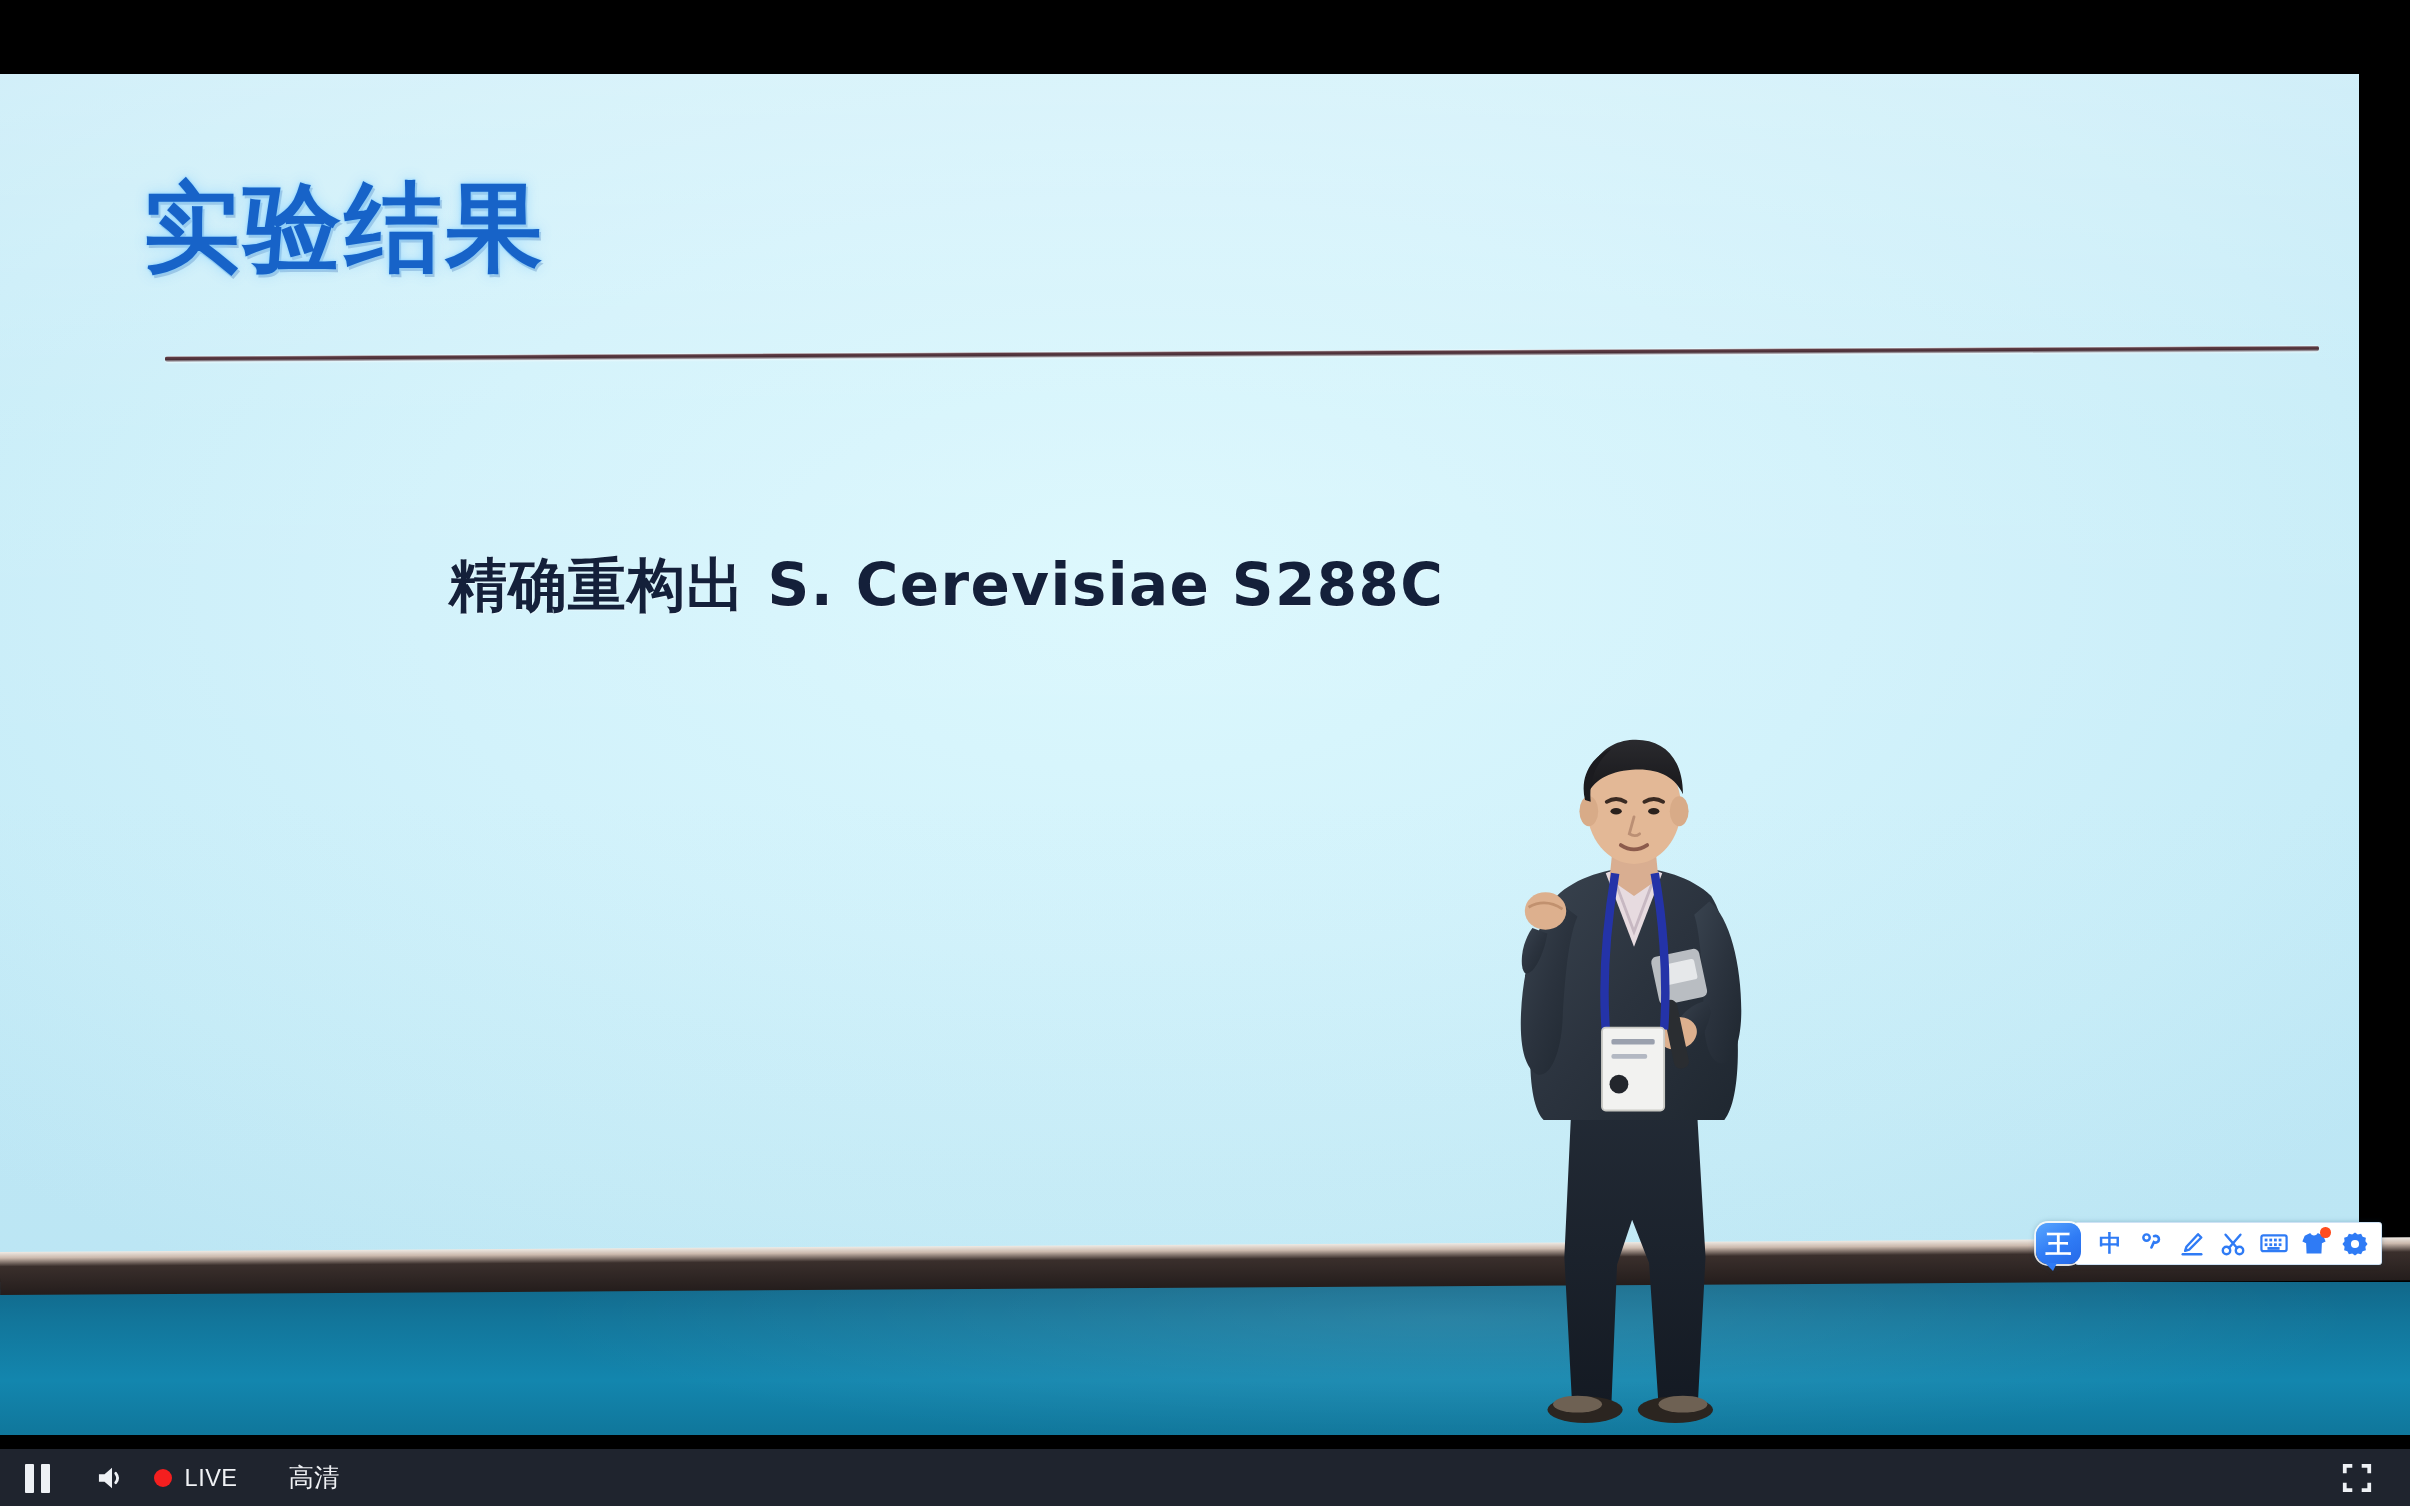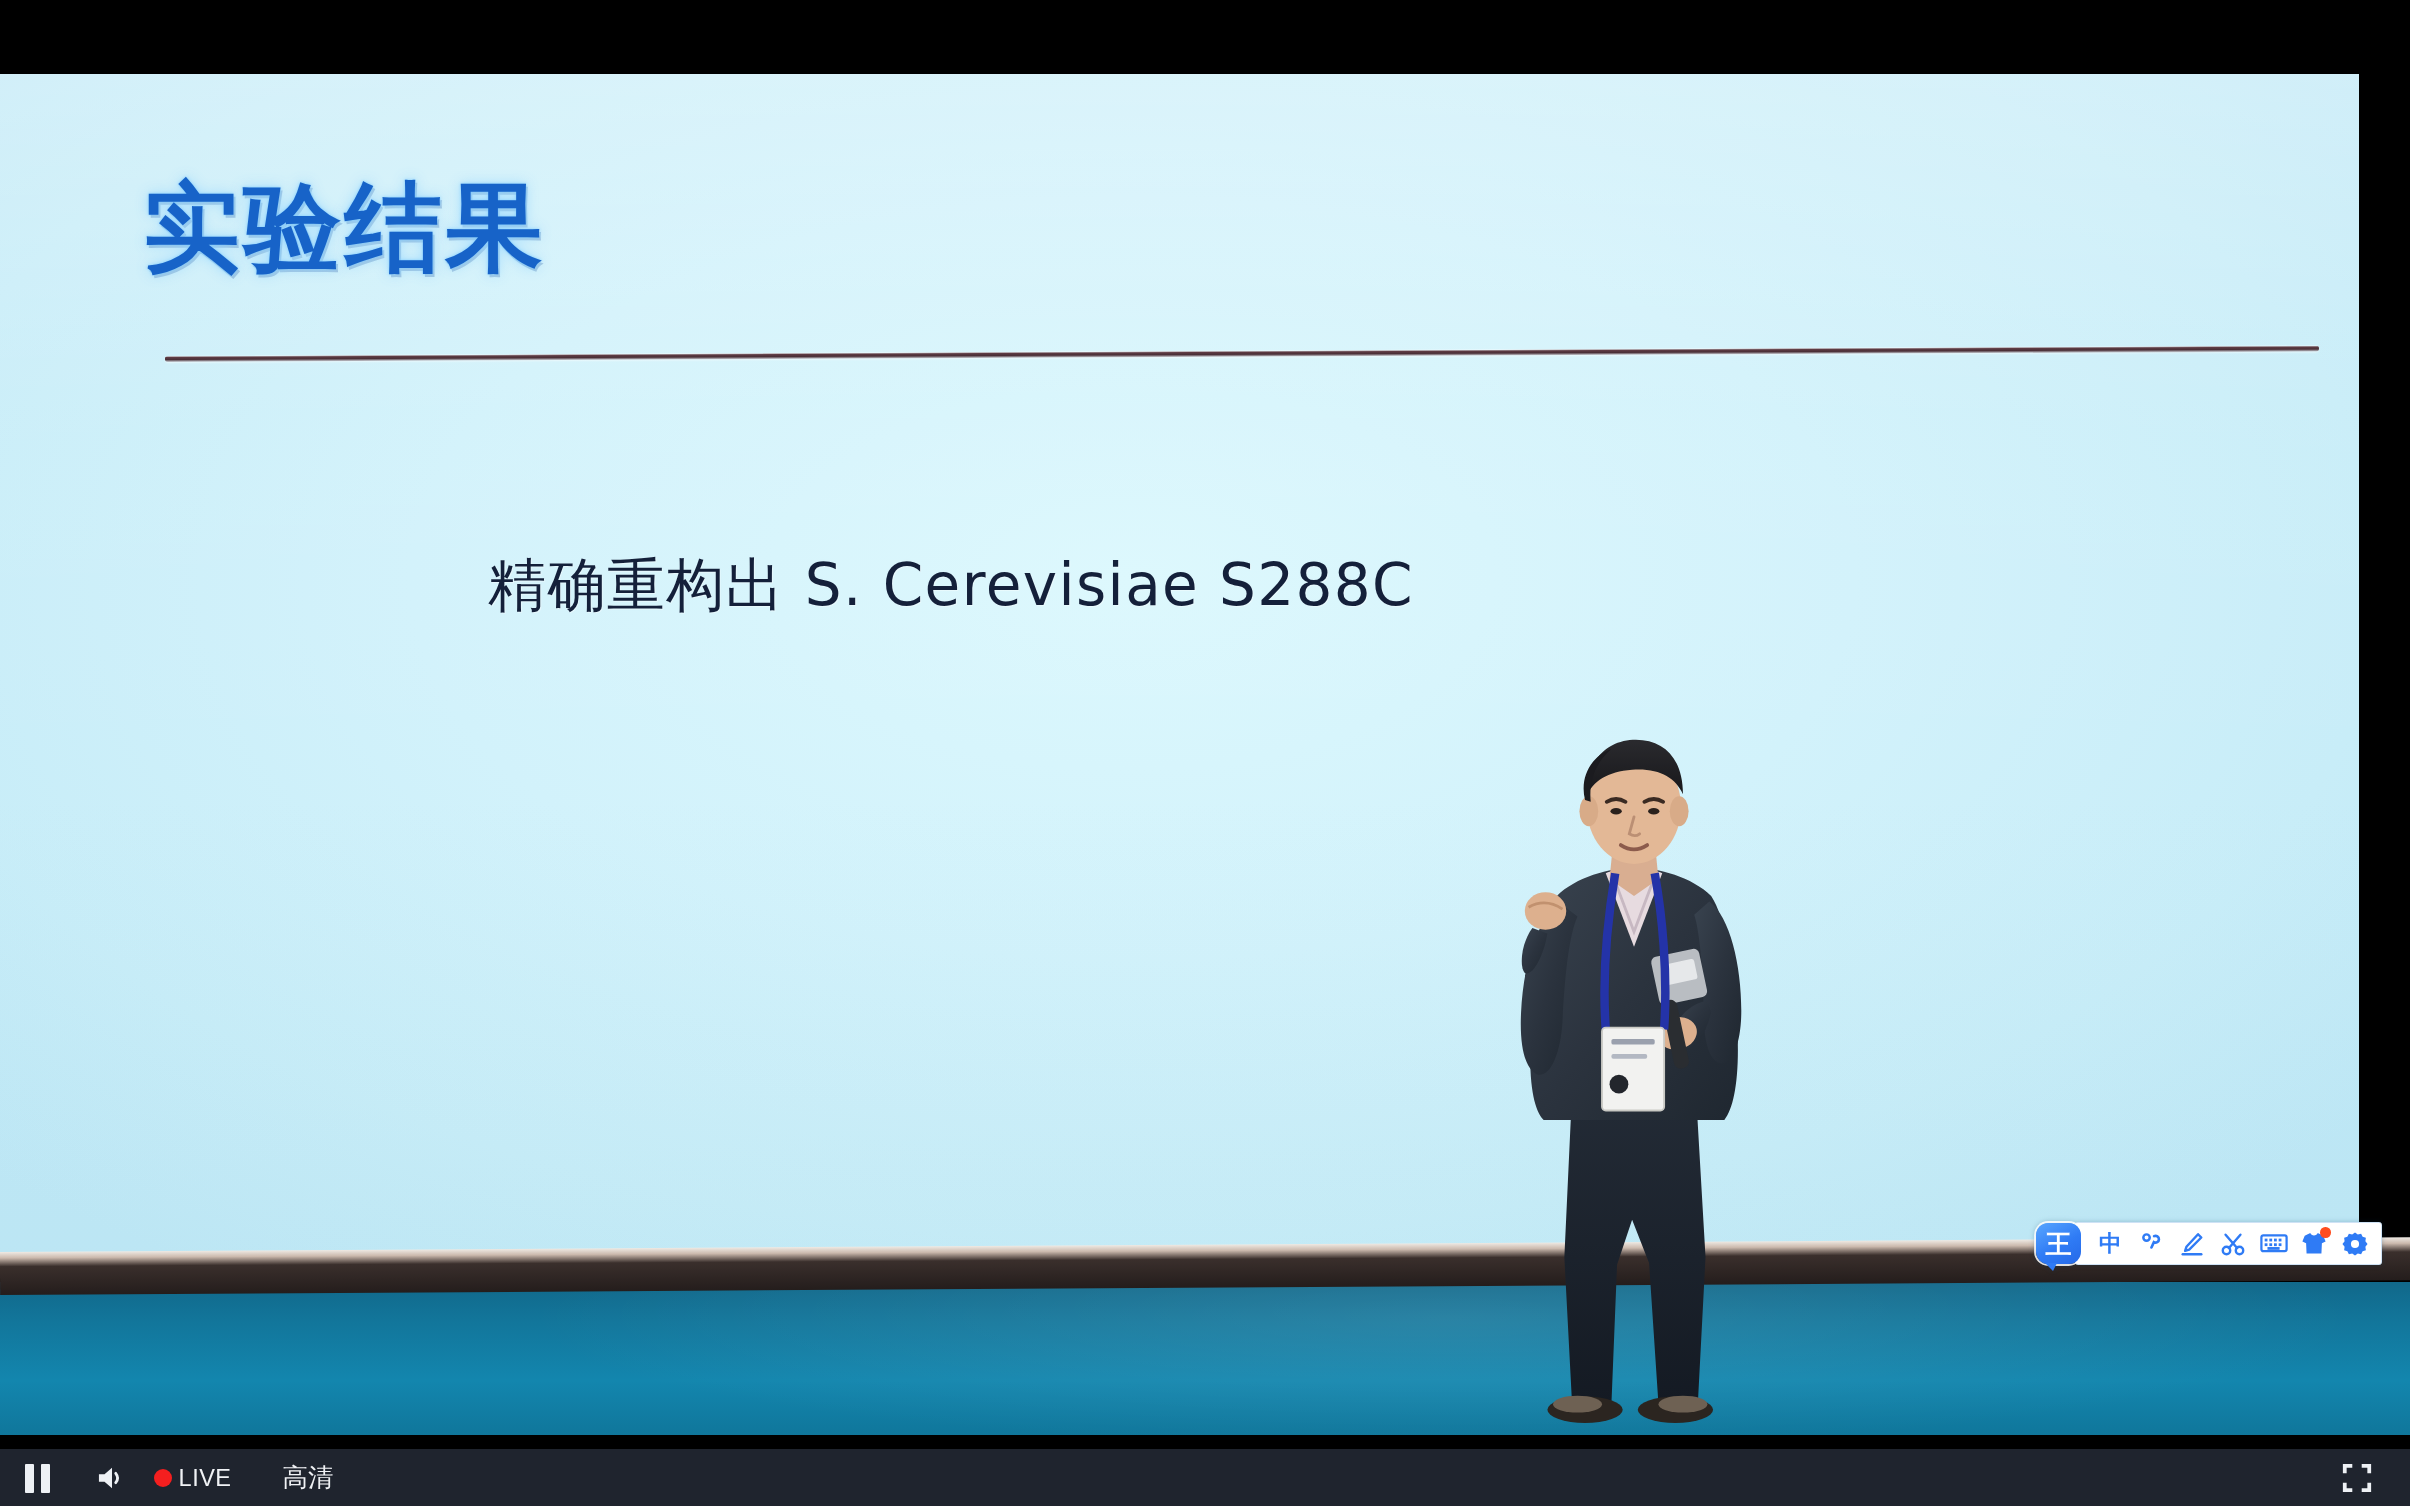--- a/index.html
+++ b/index.html
@@ -94,24 +94,24 @@
     width: 2154px;
     height: 5.6px;
     background: linear-gradient(180deg, rgba(255,255,255,0.55) 0%, #5e3b43 25%, #4a2f37 60%, rgba(200,190,195,0.6) 100%);
     border-radius: 2.8px;
     transform: rotate(-0.28deg);
     transform-origin: left center;
     box-shadow: 0 0.9px 1.9px rgba(255,255,255,0.5);
   }
   .slide-body {
     position: absolute;
-    left: 488px;
+    left: 449px;
     top: 473px;
     font-size: 58px;
-    font-weight: 400;
+    font-weight: 700;
     letter-spacing: 1.4px;
     color: #14203a;
     font-family: "DejaVu Sans", "Liberation Sans", sans-serif;
     white-space: nowrap;
     text-shadow: 0 0 1.9px rgba(220,245,252,0.9), 0.9px 0.9px 0.9px rgba(255,255,255,0.5);
   }
 
   
   .stage-edge {
     position: absolute;
@@ -239,21 +239,21 @@
     display: flex;
     align-items: center;
     justify-content: center;
     height: 58px;
   }
   .ctrl-pause { width: 75px; }
   .ctrl-volume { width: 73px; }
   .live-group {
     display: flex;
     align-items: center;
-    gap: 7px;
+    gap: 13px;
     margin-left: 5.6px;
   }
   .live-dot {
     width: 18px;
     height: 18px;
     border-radius: 50%;
     background: #f41f1f;
   }
   .live-text {
     color: #f0f2f5;

